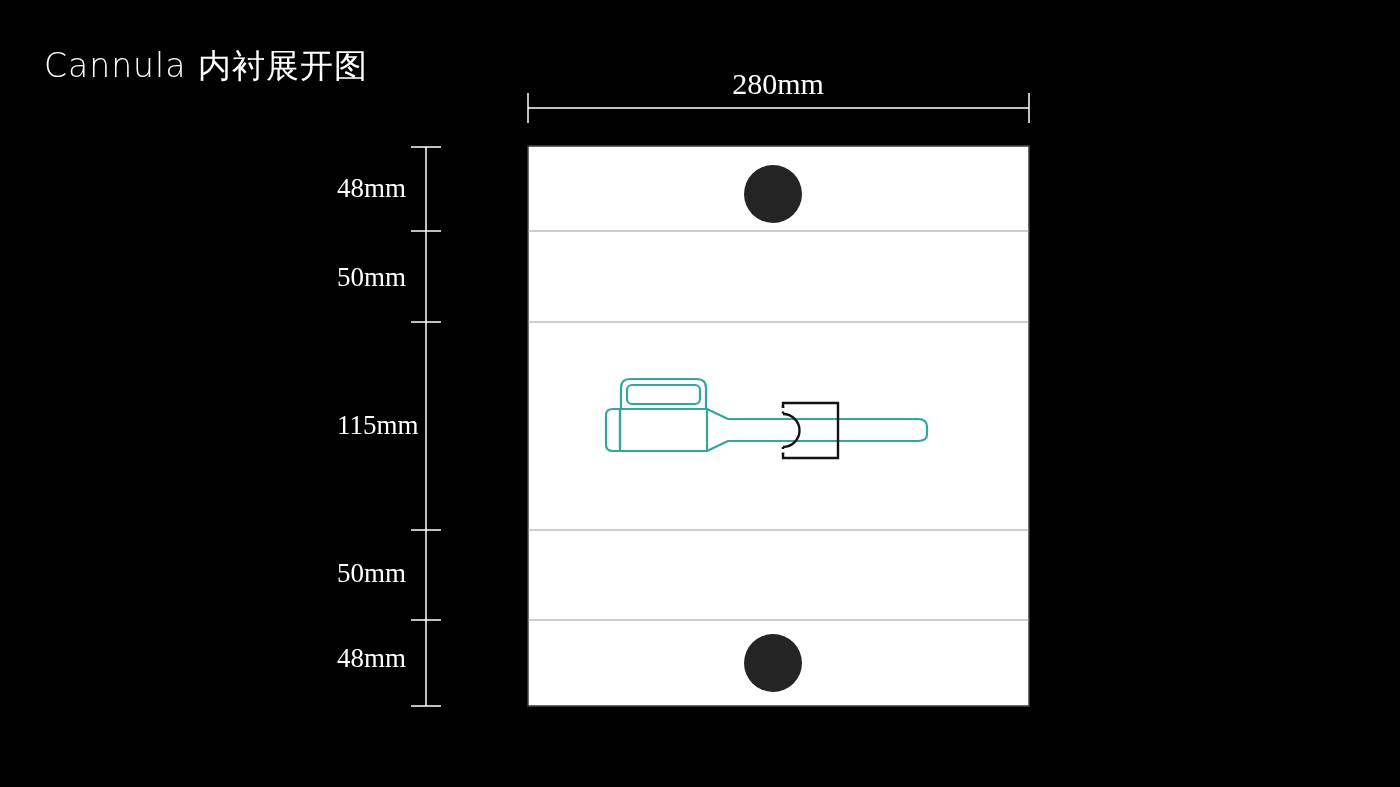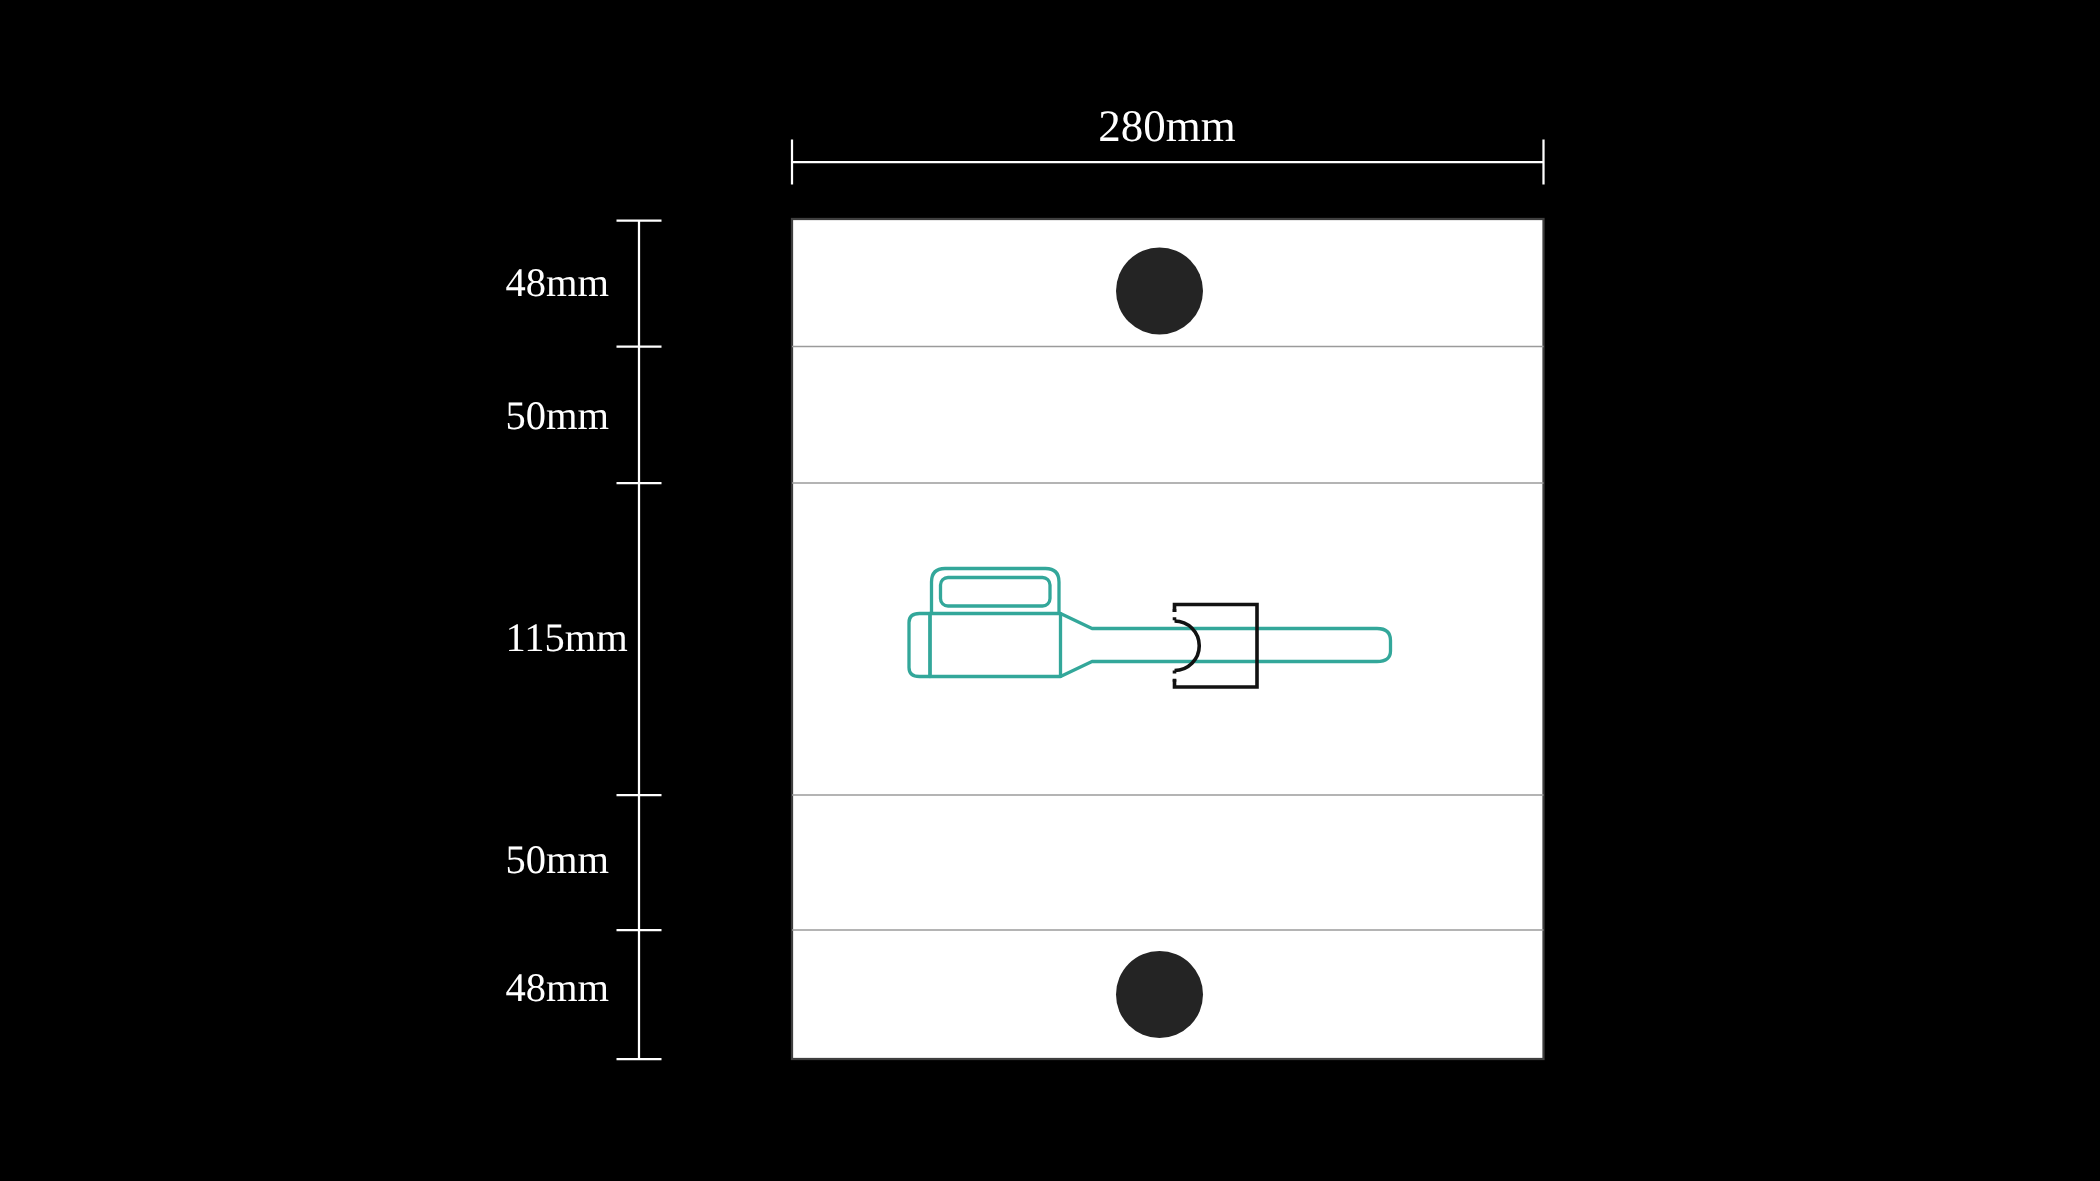--- a/index.html
+++ b/index.html
@@ -82,20 +82,21 @@
     stroke: var(--clamp-outline);
     stroke-width: 2.4;
     stroke-dasharray: 2 3.5;
   }
 </style>
 </head>
 <body>
 
 <div class="canvas">
 
+  <div class="title">Cannula 内衬展开图</div>
 
   <svg class="diagram" viewBox="0 0 1400 787">
 
     <g>
       <line class="dim-line" x1="528" y1="108" x2="1029" y2="108"></line>
       <line class="dim-line" x1="528" y1="93" x2="528" y2="123"></line>
       <line class="dim-line" x1="1029" y1="93" x2="1029" y2="123"></line>
       <text class="dim-text-big" x="778" y="94" text-anchor="middle">280mm</text>
     </g>
 

